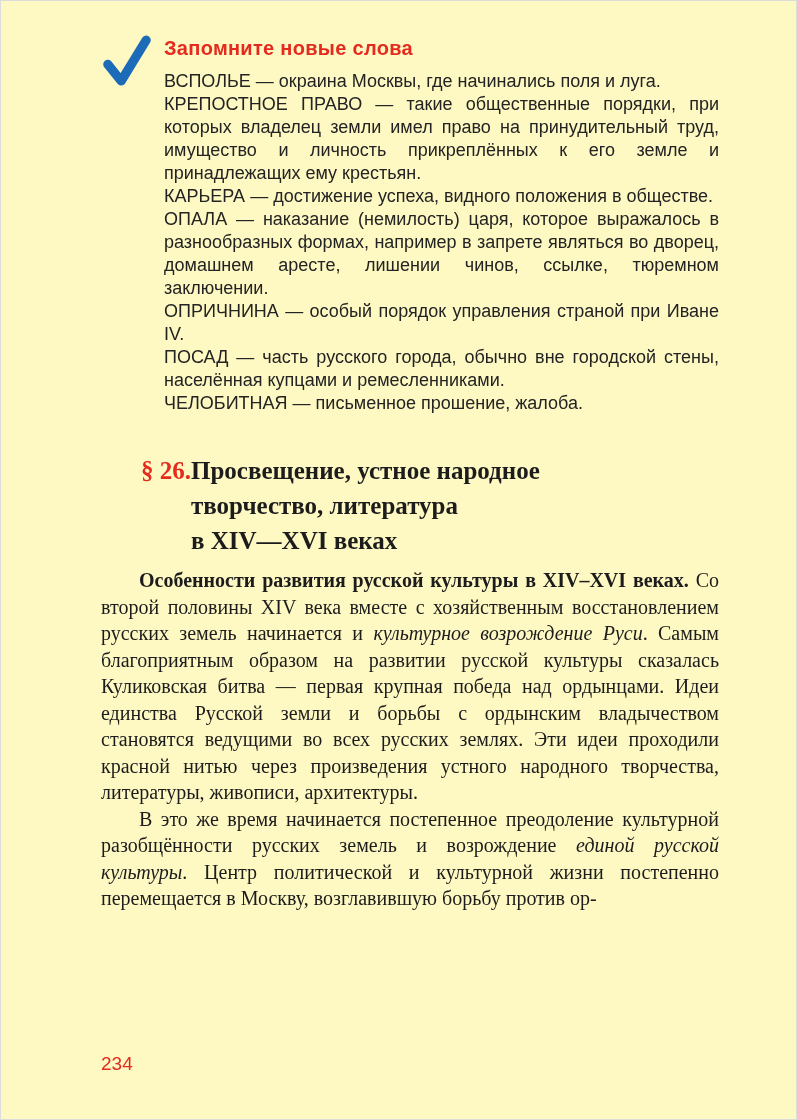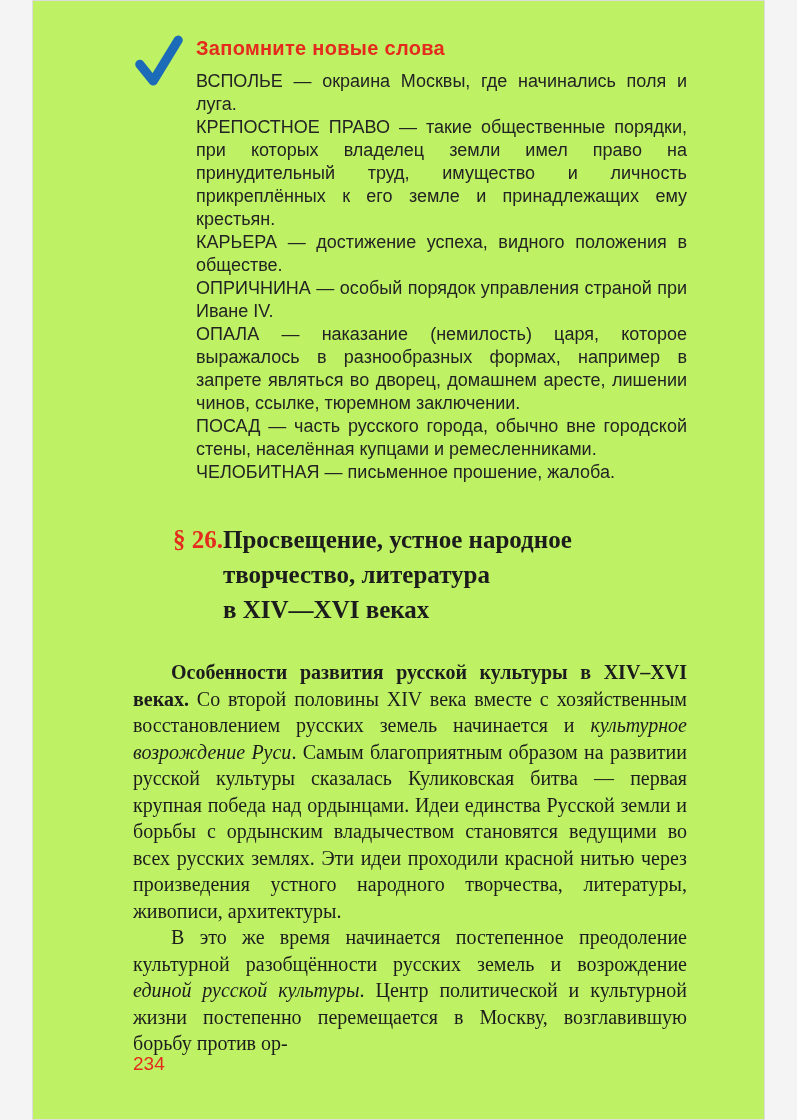--- a/index.html
+++ b/index.html
@@ -1,22 +1,22 @@
 <!DOCTYPE html>
 <html lang="ru" style="--red: #e42b1e; --blue: #1c6bb8; --text: #1c1c1c;"><head>
 <meta charset="utf-8">
 <style>
   * { margin: 0; padding: 0; box-sizing: border-box; }
   html, body { background: #f4f4f4; }
   .page {
     position: relative;
-    width: 733px;
+    width: 797px;
     height: 1120px;
     margin: 0 auto;
-    background: #bef264;
+    background: #fef9c3;
     border: 1px solid #dcdcdc;
     font-family: "Liberation Serif", serif;
     color: var(--text, #1c1c1c);
     overflow: hidden;
   }
   .content {
     position: absolute;
     left: 100px;
     right: 77px;
     top: 36px;
@@ -66,21 +66,21 @@
     line-height: 35px;
     font-weight: bold;
   }
   .secnum {
     color: var(--red, #e42b1e);
     white-space: nowrap;
   }
 
   
   .body-text {
-    margin-top: 32px;
+    margin-top: 9px;
     font-size: 20px;
     line-height: 26.5px;
     text-align: justify;
   }
   .body-p { text-indent: 38px; }
   .lead { font-weight: bold; }
   .ital { font-style: italic; }
 
   
   .page-number {
@@ -103,22 +103,22 @@
       <span class="check-icon">
         <svg viewBox="0 0 60 64" aria-hidden="true">
           <path d="M7 36 L23 56 L53 7"></path>
         </svg>
       </span>
       <h2 class="vocab-title">Запомните новые слова</h2>
 
       <p class="entry"><span>ВСПОЛЬЕ</span> <span>— окраина Москвы, где начинались поля и луга.</span></p>
       <p class="entry"><span>КРЕПОСТНОЕ ПРАВО</span> <span>— такие общественные порядки, при которых владелец земли имел право на принудительный труд, имущество и личность прикреплённых к его земле и принадлежащих ему крестьян.</span></p>
       <p class="entry"><span>КАРЬЕРА</span> <span>— достижение успеха, видного положения в обществе.</span></p>
+      <p class="entry"><span>ОПАЛА</span> <span>— наказание (немилость) царя, которое выражалось в разнообразных формах, например в запрете являться во дворец, домашнем аресте, лишении чинов, ссылке, тюремном заключении.</span></p>
       <p class="entry"><span>ОПРИЧНИНА</span> <span>— особый порядок управления страной при Иване IV.</span></p>
-      <p class="entry"><span>ОПАЛА</span> <span>— наказание (немилость) царя, которое выражалось в разнообразных формах, например в запрете являться во дворец, домашнем аресте, лишении чинов, ссылке, тюремном заключении.</span></p>
       <p class="entry"><span>ПОСАД</span> <span>— часть русского города, обычно вне городской стены, населённая купцами и ремесленниками.</span></p>
       <p class="entry"><span>ЧЕЛОБИТНАЯ</span> <span>— письменное прошение, жалоба.</span></p>
     </section>
 
     <h1 class="section-heading">
       <span class="secnum">§ 26.</span>
       <span class="sectitle">
         <span>Просвещение, устное народное</span><br>
         <span>творчество, литература</span><br>
         <span>в XIV—XVI веках</span>

